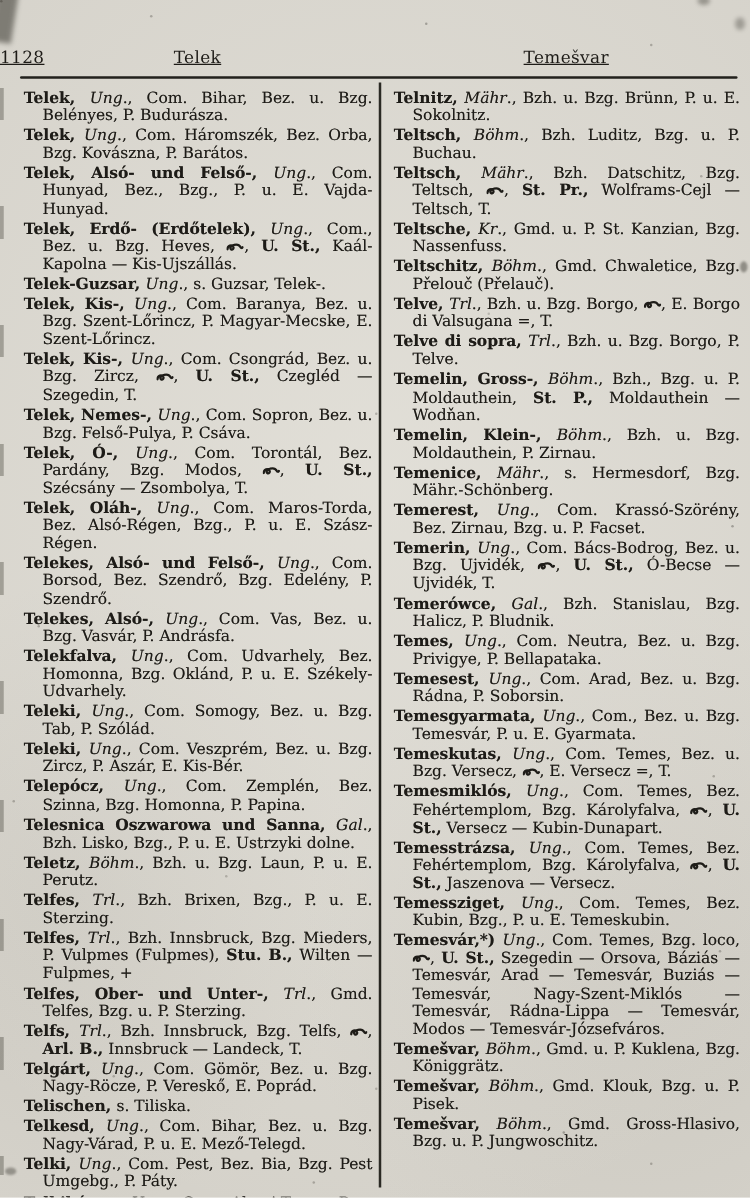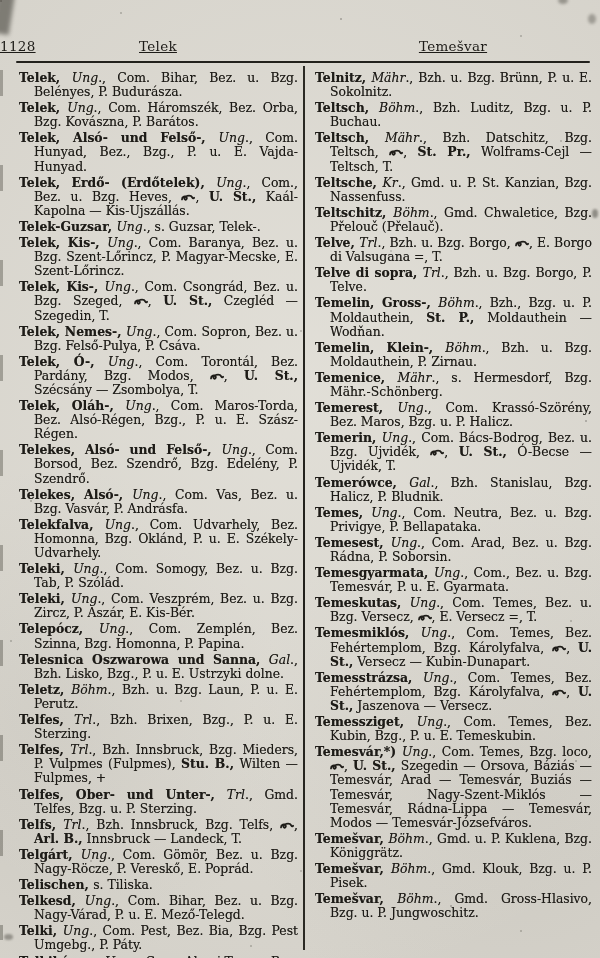--- a/index.html
+++ b/index.html
@@ -58,21 +58,21 @@
 
   <div class="col col-left" id="col-left">
       <p class="entry"><span class="b">Telek, </span><span class="i">Ung</span><span class="n">., Com. Bihar, Bez. u. Bzg. Belényes, P. Budurásza.</span></p>
       <p class="entry"><span class="b">Telek, </span><span class="i">Ung</span><span class="n">., Com. Háromszék, Bez. Orba, Bzg. Kovászna, P. Barátos.</span></p>
       <p class="entry"><span class="b">Telek, Alsó- und Felső-, </span><span class="i">Ung</span><span class="n">., Com. Hunyad, Bez., Bzg., P. u. E. Vajda-Hunyad.</span></p>
       <p class="entry"><span class="b">Telek, Erdő- (Erdőtelek), </span><span class="i">Ung</span><span class="n">., Com., Bez. u. Bzg. Heves, </span><span class="ph"><svg width="14" height="9" viewBox="0 0 14 9" aria-hidden="true">
             <path d="M1 6.4 C1 3.2 4.4 2.6 5.5 4.3 C6.4 5.6 5 7.3 3.8 6.4 C2.7 5.6 3.7 3.4 6.2 2.9 C8.8 2.3 10.6 3.1 11.3 4.5 C11.9 5.6 12.7 5.7 13.1 4.8" fill="none" stroke="#1e1c18" stroke-width="1.8" stroke-linecap="round"></path>
           </svg></span><span class="n">, </span><span class="b">U. St.,</span><span class="n"> Kaál-Kapolna — Kis-Ujszállás.</span></p>
       <p class="entry"><span class="b">Telek-Guzsar, </span><span class="i">Ung</span><span class="n">., s. Guzsar, Telek-.</span></p>
       <p class="entry"><span class="b">Telek, Kis-, </span><span class="i">Ung</span><span class="n">., Com. Baranya, Bez. u. Bzg. Szent-Lőrincz, P. Magyar-Mecske, E. Szent-Lőrincz.</span></p>
-      <p class="entry"><span class="b">Telek, Kis-, </span><span class="i">Ung</span><span class="n">., Com. Csongrád, Bez. u. Bzg. Szeged, </span><span class="ph"><svg width="14" height="9" viewBox="0 0 14 9" aria-hidden="true">
+      <p class="entry"><span class="b">Telek, Kis-, </span><span class="i">Ung</span><span class="n">., Com. Csongrád, Bez. u. Bzg. Zircz, </span><span class="ph"><svg width="14" height="9" viewBox="0 0 14 9" aria-hidden="true">
             <path d="M1 6.4 C1 3.2 4.4 2.6 5.5 4.3 C6.4 5.6 5 7.3 3.8 6.4 C2.7 5.6 3.7 3.4 6.2 2.9 C8.8 2.3 10.6 3.1 11.3 4.5 C11.9 5.6 12.7 5.7 13.1 4.8" fill="none" stroke="#1e1c18" stroke-width="1.8" stroke-linecap="round"></path>
           </svg></span><span class="n">, </span><span class="b">U. St.,</span><span class="n"> Czegléd — Szegedin, T.</span></p>
       <p class="entry"><span class="b">Telek, Nemes-, </span><span class="i">Ung</span><span class="n">., Com. Sopron, Bez. u. Bzg. Felső-Pulya, P. Csáva.</span></p>
       <p class="entry"><span class="b">Telek, Ó-, </span><span class="i">Ung</span><span class="n">., Com. Torontál, Bez. Pardány, Bzg. Modos, </span><span class="ph"><svg width="14" height="9" viewBox="0 0 14 9" aria-hidden="true">
             <path d="M1 6.4 C1 3.2 4.4 2.6 5.5 4.3 C6.4 5.6 5 7.3 3.8 6.4 C2.7 5.6 3.7 3.4 6.2 2.9 C8.8 2.3 10.6 3.1 11.3 4.5 C11.9 5.6 12.7 5.7 13.1 4.8" fill="none" stroke="#1e1c18" stroke-width="1.8" stroke-linecap="round"></path>
           </svg></span><span class="n">, </span><span class="b">U. St.,</span><span class="n"> Szécsány — Zsombolya, T.</span></p>
       <p class="entry"><span class="b">Telek, Oláh-, </span><span class="i">Ung</span><span class="n">., Com. Maros-Torda, Bez. Alsó-Régen, Bzg., P. u. E. Szász-Régen.</span></p>
       <p class="entry"><span class="b">Telekes, Alsó- und Felső-, </span><span class="i">Ung</span><span class="n">., Com. Borsod, Bez. Szendrő, Bzg. Edelény, P. Szendrő.</span></p>
       <p class="entry"><span class="b">Telekes, Alsó-, </span><span class="i">Ung</span><span class="n">., Com. Vas, Bez. u. Bzg. Vasvár, P. Andrásfa.</span></p>
       <p class="entry"><span class="b">Telekfalva, </span><span class="i">Ung</span><span class="n">., Com. Udvarhely, Bez. Homonna, Bzg. Oklánd, P. u. E. Székely-Udvarhely.</span></p>
@@ -103,21 +103,21 @@
           </svg></span><span class="n">, </span><span class="b">St. Pr.,</span><span class="n"> Wolframs-Cejl — Teltsch, T.</span></p>
       <p class="entry"><span class="b">Teltsche, </span><span class="i">Kr</span><span class="n">., Gmd. u. P. St. Kanzian, Bzg. Nassenfuss.</span></p>
       <p class="entry"><span class="b">Teltschitz, </span><span class="i">Böhm</span><span class="n">., Gmd. Chwaletice, Bzg. Přelouč (Přelauč).</span></p>
       <p class="entry"><span class="b">Telve, </span><span class="i">Trl</span><span class="n">., Bzh. u. Bzg. Borgo, </span><span class="ph"><svg width="14" height="9" viewBox="0 0 14 9" aria-hidden="true">
             <path d="M1 6.4 C1 3.2 4.4 2.6 5.5 4.3 C6.4 5.6 5 7.3 3.8 6.4 C2.7 5.6 3.7 3.4 6.2 2.9 C8.8 2.3 10.6 3.1 11.3 4.5 C11.9 5.6 12.7 5.7 13.1 4.8" fill="none" stroke="#1e1c18" stroke-width="1.8" stroke-linecap="round"></path>
           </svg></span><span class="n">, E. Borgo di Valsugana =, T.</span></p>
       <p class="entry"><span class="b">Telve di sopra, </span><span class="i">Trl</span><span class="n">., Bzh. u. Bzg. Borgo, P. Telve.</span></p>
       <p class="entry"><span class="b">Temelin, Gross-, </span><span class="i">Böhm</span><span class="n">., Bzh., Bzg. u. P. Moldauthein, </span><span class="b">St. P.,</span><span class="n"> Moldauthein — Wodňan.</span></p>
       <p class="entry"><span class="b">Temelin, Klein-, </span><span class="i">Böhm</span><span class="n">., Bzh. u. Bzg. Moldauthein, P. Zirnau.</span></p>
       <p class="entry"><span class="b">Temenice, </span><span class="i">Mähr</span><span class="n">., s. Hermesdorf, Bzg. Mähr.-Schönberg.</span></p>
-      <p class="entry"><span class="b">Temerest, </span><span class="i">Ung</span><span class="n">., Com. Krassó-Szörény, Bez. Maros, Bzg. u. P. Halicz.</span></p>
+      <p class="entry"><span class="b">Temerest, </span><span class="i">Ung</span><span class="n">., Com. Krassó-Szörény, Bez. Zirnau, Bzg. u. P. Facset.</span></p>
       <p class="entry"><span class="b">Temerin, </span><span class="i">Ung</span><span class="n">., Com. Bács-Bodrog, Bez. u. Bzg. Ujvidék, </span><span class="ph"><svg width="14" height="9" viewBox="0 0 14 9" aria-hidden="true">
             <path d="M1 6.4 C1 3.2 4.4 2.6 5.5 4.3 C6.4 5.6 5 7.3 3.8 6.4 C2.7 5.6 3.7 3.4 6.2 2.9 C8.8 2.3 10.6 3.1 11.3 4.5 C11.9 5.6 12.7 5.7 13.1 4.8" fill="none" stroke="#1e1c18" stroke-width="1.8" stroke-linecap="round"></path>
           </svg></span><span class="n">, </span><span class="b">U. St.,</span><span class="n"> Ó-Becse — Ujvidék, T.</span></p>
       <p class="entry"><span class="b">Temerówce, </span><span class="i">Gal</span><span class="n">., Bzh. Stanislau, Bzg. Halicz, P. Bludnik.</span></p>
       <p class="entry"><span class="b">Temes, </span><span class="i">Ung</span><span class="n">., Com. Neutra, Bez. u. Bzg. Privigye, P. Bellapataka.</span></p>
       <p class="entry"><span class="b">Temesest, </span><span class="i">Ung</span><span class="n">., Com. Arad, Bez. u. Bzg. Rádna, P. Soborsin.</span></p>
       <p class="entry"><span class="b">Temesgyarmata, </span><span class="i">Ung</span><span class="n">., Com., Bez. u. Bzg. Temesvár, P. u. E. Gyarmata.</span></p>
       <p class="entry"><span class="b">Temeskutas, </span><span class="i">Ung</span><span class="n">., Com. Temes, Bez. u. Bzg. Versecz, </span><span class="ph"><svg width="14" height="9" viewBox="0 0 14 9" aria-hidden="true">
             <path d="M1 6.4 C1 3.2 4.4 2.6 5.5 4.3 C6.4 5.6 5 7.3 3.8 6.4 C2.7 5.6 3.7 3.4 6.2 2.9 C8.8 2.3 10.6 3.1 11.3 4.5 C11.9 5.6 12.7 5.7 13.1 4.8" fill="none" stroke="#1e1c18" stroke-width="1.8" stroke-linecap="round"></path>
           </svg></span><span class="n">, E. Versecz =, T.</span></p>

